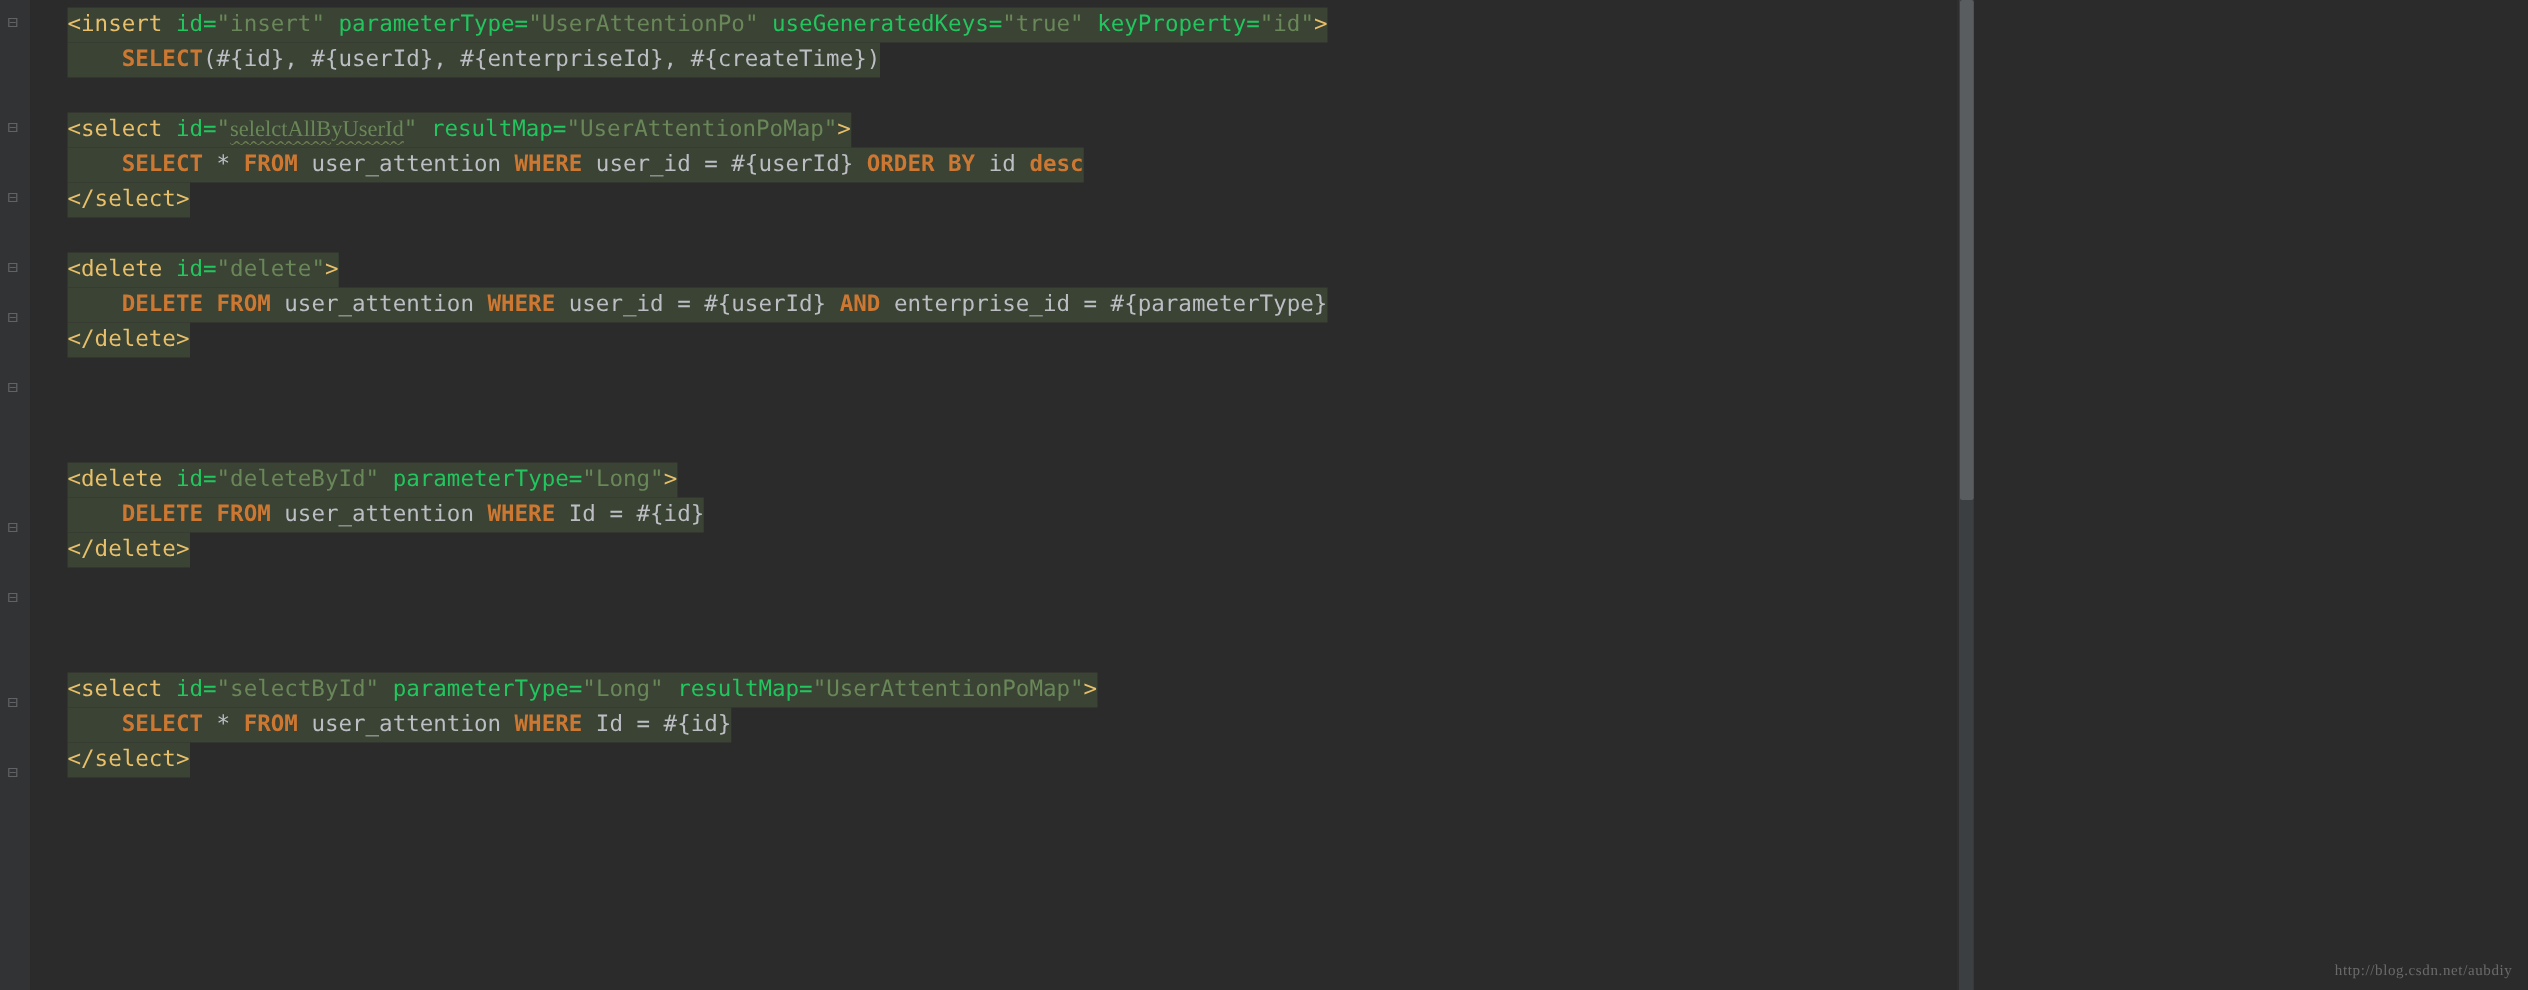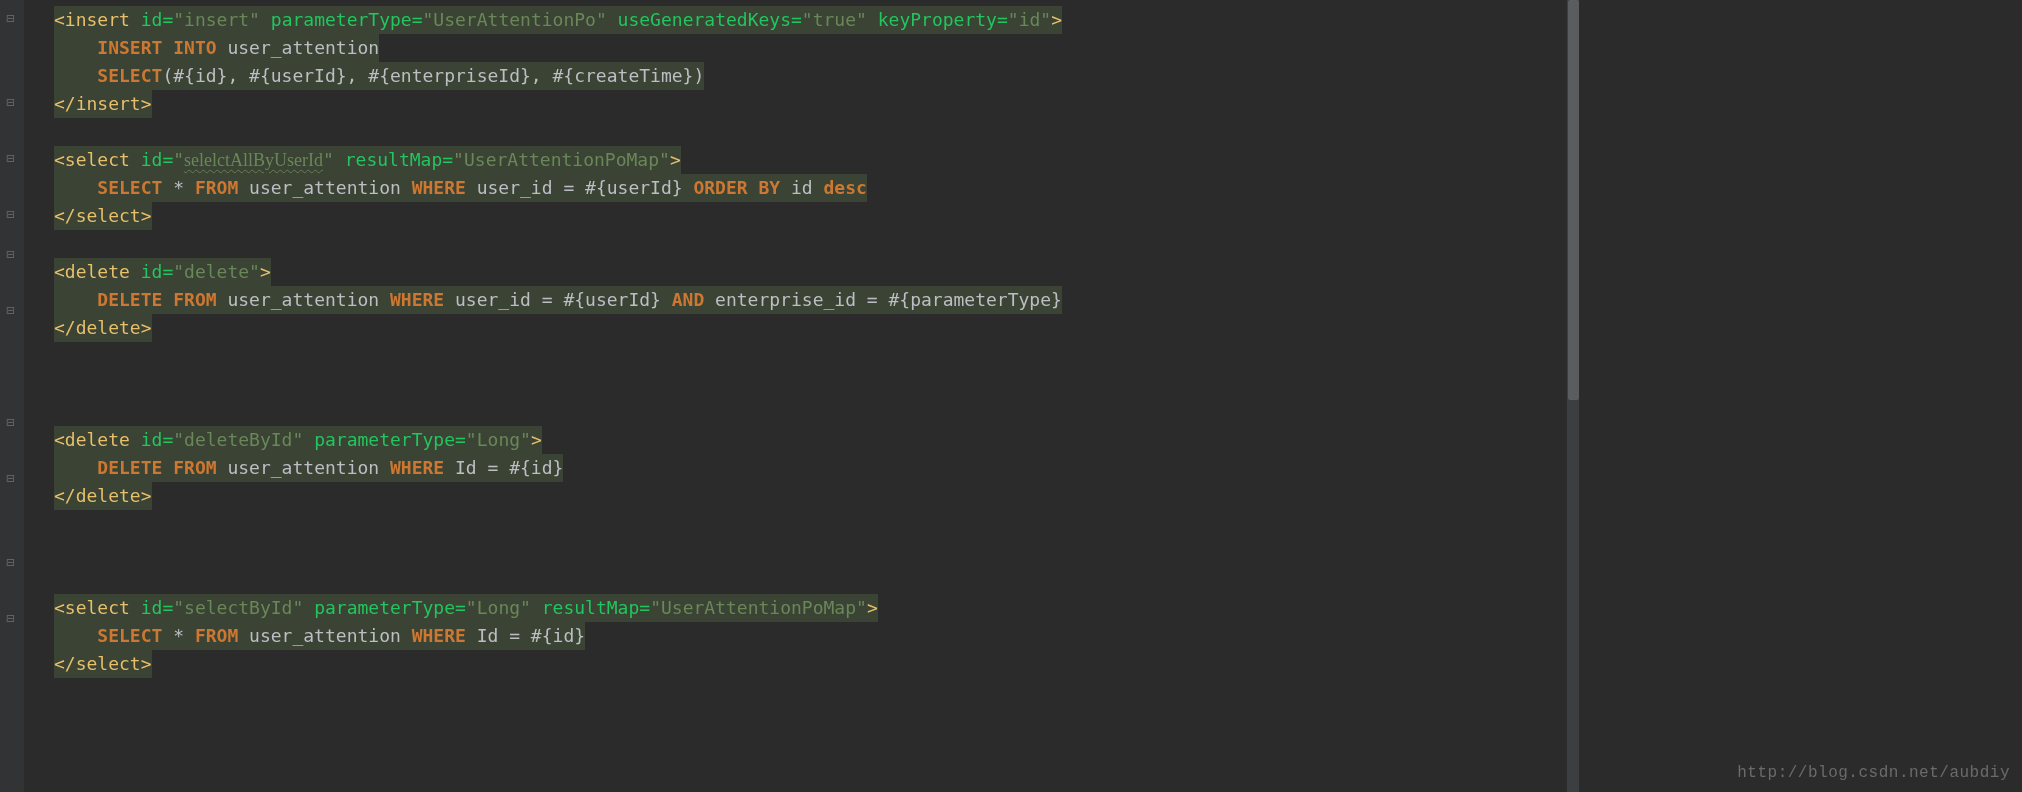--- a/index.html
+++ b/index.html
@@ -67,22 +67,22 @@
     left: 1px;
     width: 11px;
     height: 400px;
     background: #5a5d5f;
     border-radius: 2px;
   }
   .watermark {
     position: absolute;
     right: 12px;
     bottom: 6px;
-    font-family: Liberation Mono, monospace;
-    font-size: 16px;
+    font-family: Liberation Serif, serif;
+    font-size: 12px;
     color: #8c8c8c;
     opacity: 0.65;
     letter-spacing: 0.5px;
   }
 </style>
 </head>
 <body>
 
 <div class="editor">
   <div class="gutter">
@@ -94,23 +94,21 @@
     <div class="fold-mark" style="top:304px">⊟</div>
     <div class="fold-mark" style="top:416px">⊟</div>
     <div class="fold-mark" style="top:472px">⊟</div>
     <div class="fold-mark" style="top:556px">⊟</div>
     <div class="fold-mark" style="top:612px">⊟</div>
   </div>
 
   <div class="content">
 
     <div class="line"><span class="hl-stmt"><span class="tag">&lt;</span><span class="tag">insert</span><span class="tag"> </span><span class="attr">id=</span><span class="str">"</span><span class="str">insert</span><span class="str">"</span><span class="tag"> </span><span class="attr">parameterType=</span><span class="str">"</span><span class="str">UserAttentionPo</span><span class="str">"</span><span class="tag"> </span><span class="attr">useGeneratedKeys=</span><span class="str">"</span><span class="str">true</span><span class="str">"</span><span class="tag"> </span><span class="attr">keyProperty=</span><span class="str">"</span><span class="str">id</span><span class="str">"</span><span class="tag">&gt;</span></span></div>
-    <div class="line"><span class="hl-stmt"><span class="txt">    </span><span class="kw">INSERT</span><span class="txt"> </span><span class="kw">INTO</span><span class="txt"> user_attention</span></span></div>
     <div class="line"><span class="hl-stmt"><span class="txt">    </span><span class="kw">SELECT</span><span class="txt">(#{id}, #{userId}, #{enterpriseId}, #{createTime})</span></span></div>
-    <div class="line"><span class="hl-stmt"><span class="tag">&lt;/</span><span class="tag">insert</span><span class="tag">&gt;</span></span></div>
 
     <div class="line"></div>
 
     <div class="line"><span class="hl-stmt"><span class="tag">&lt;</span><span class="tag">select</span><span class="tag"> </span><span class="attr">id=</span><span class="str">"</span><span class="str squiggle">selelctAllByUserId</span><span class="str">"</span><span class="tag"> </span><span class="attr">resultMap=</span><span class="str">"</span><span class="str">UserAttentionPoMap</span><span class="str">"</span><span class="tag">&gt;</span></span></div>
     <div class="line"><span class="hl-stmt"><span class="txt">    </span><span class="kw">SELECT</span><span class="txt"> * </span><span class="kw">FROM</span><span class="txt"> user_attention </span><span class="kw">WHERE</span><span class="txt"> user_id = #{userId} </span><span class="kw">ORDER</span><span class="txt"> </span><span class="kw">BY</span><span class="txt"> id </span><span class="kw">desc</span></span></div>
     <div class="line"><span class="hl-stmt"><span class="tag">&lt;/</span><span class="tag">select</span><span class="tag">&gt;</span></span></div>
 
     <div class="line"></div>
 
     <div class="line"><span class="hl-stmt"><span class="tag">&lt;</span><span class="tag">delete</span><span class="tag"> </span><span class="attr">id=</span><span class="str">"</span><span class="str">delete</span><span class="str">"</span><span class="tag">&gt;</span></span></div>

